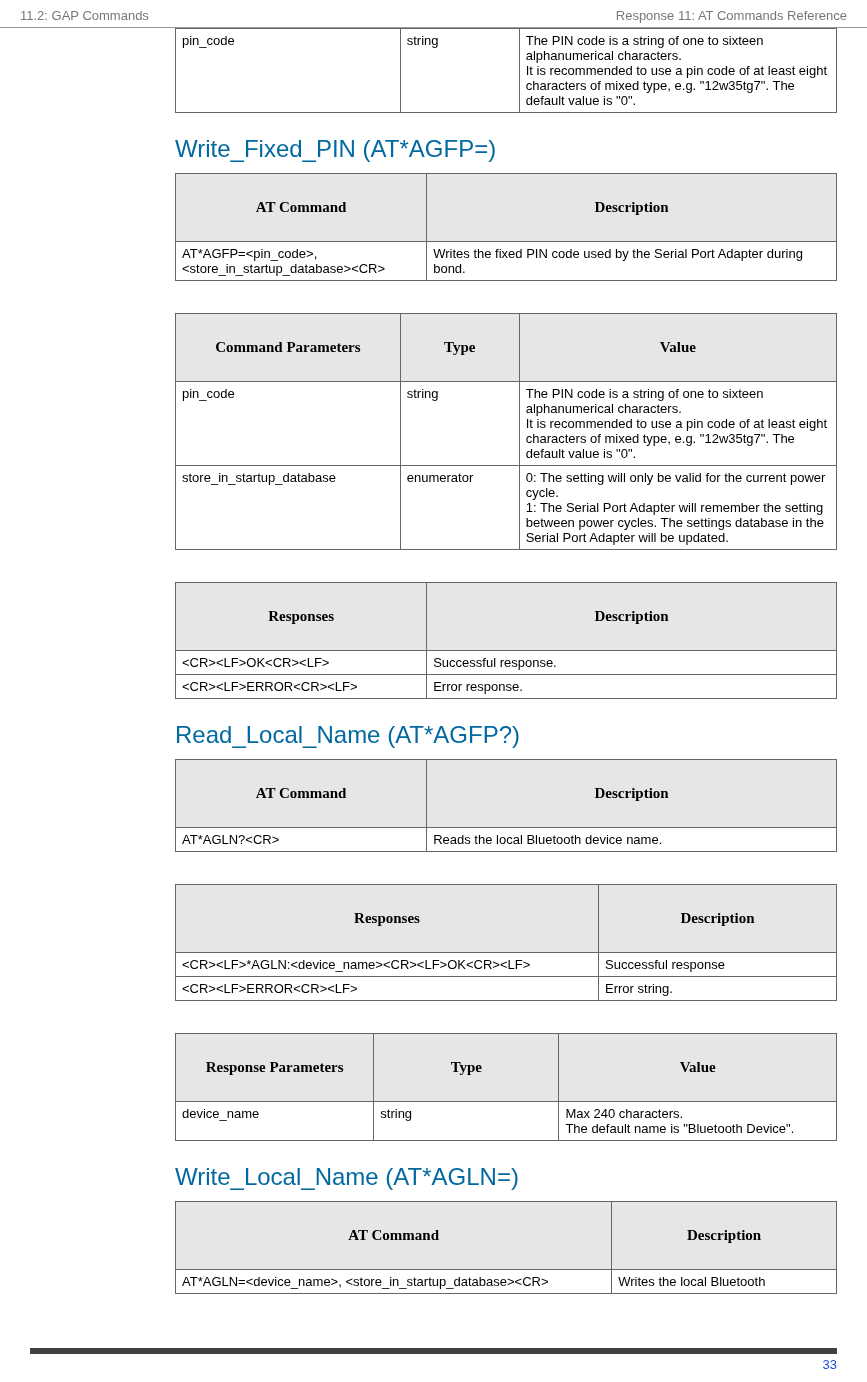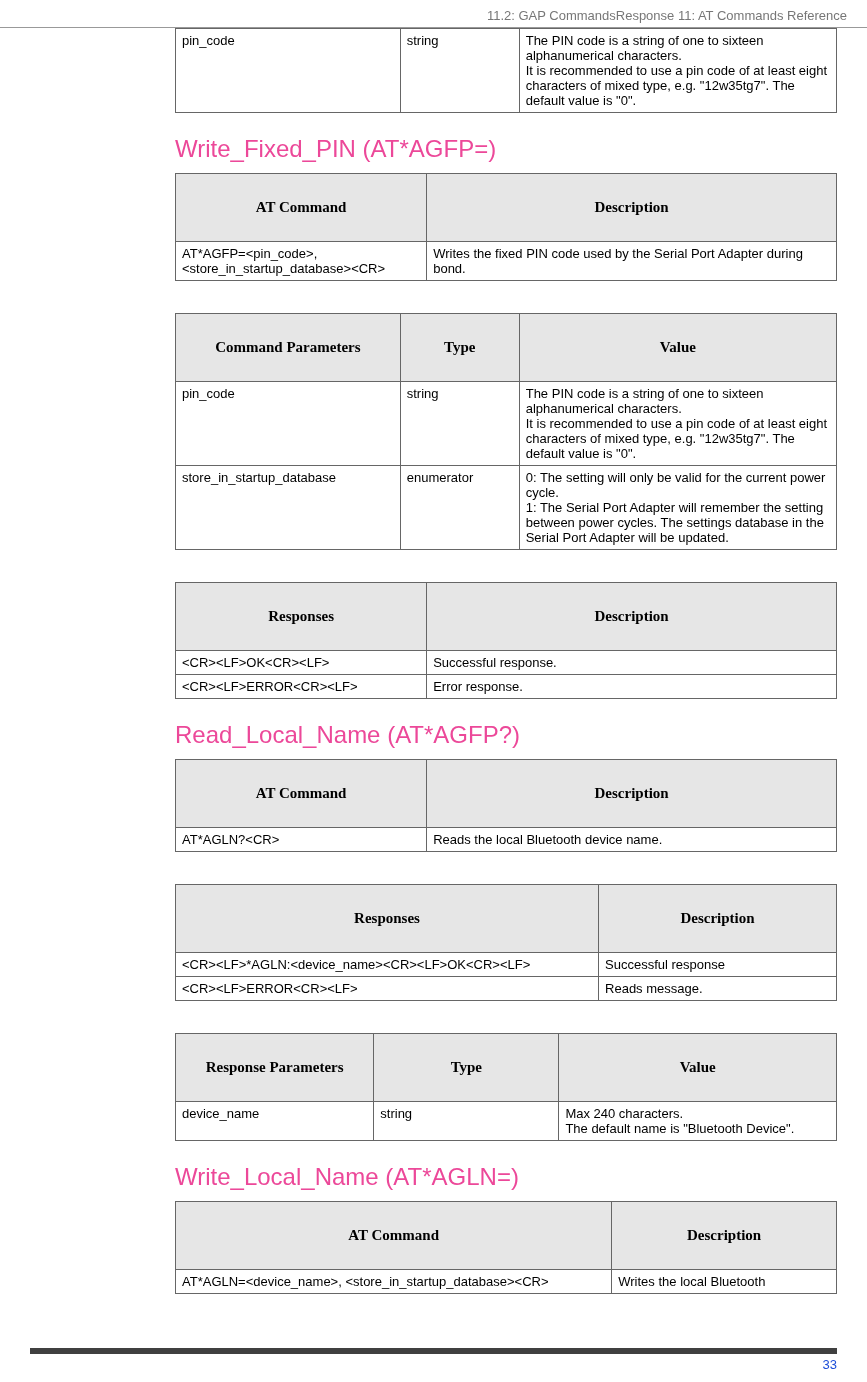--- a/index.html
+++ b/index.html
@@ -7,36 +7,36 @@
       width: 867px;
       height: 1382px;
       font-family: Arial, Helvetica, sans-serif;
       font-size: 13px;
       color: #000;
       background: #fff;
       position: relative;
     }
     .header-bar {
       display: flex;
-      justify-content: flex-end;
+      justify-content: space-between;
       padding: 8px 20px 4px 20px;
       border-bottom: 1px solid #999;
       font-family: "Trebuchet MS", sans-serif;
       color: #777;
       font-size: 13px;
     }
     .content {
       padding: 0 30px 0 175px;
     }
     h2.section {
       font-family: "Trebuchet MS", sans-serif;
       font-weight: normal;
       font-size: 24px;
       margin: 22px 0 10px 0;
-      color: #ec4899;
+      color: #0369a1;
     }
     table.doc {
       border-collapse: collapse;
       width: 100%;
       margin-bottom: 4px;
     }
     table.doc th {
       background: #e6e6e6;
       text-align: center;
       font-family: Liberation Serif, serif;
@@ -178,21 +178,21 @@
         <tr>
       <th>Responses</th>
       <th>Description</th>
     </tr>
     <tr>
       <td>&lt;CR&gt;&lt;LF&gt;*AGLN:&lt;device_name&gt;&lt;CR&gt;&lt;LF&gt;OK&lt;CR&gt;&lt;LF&gt;</td>
       <td>Successful response</td>
     </tr>
     <tr>
       <td>&lt;CR&gt;&lt;LF&gt;ERROR&lt;CR&gt;&lt;LF&gt;</td>
-      <td>Reads message.</td>
+      <td>Error string.</td>
     </tr>
   </tbody>
     </table>
 
   <div class="spacer"></div>
 
   <table class="doc w-respparam">
     <tbody>
         <tr>
       <th>Response Parameters</th>

